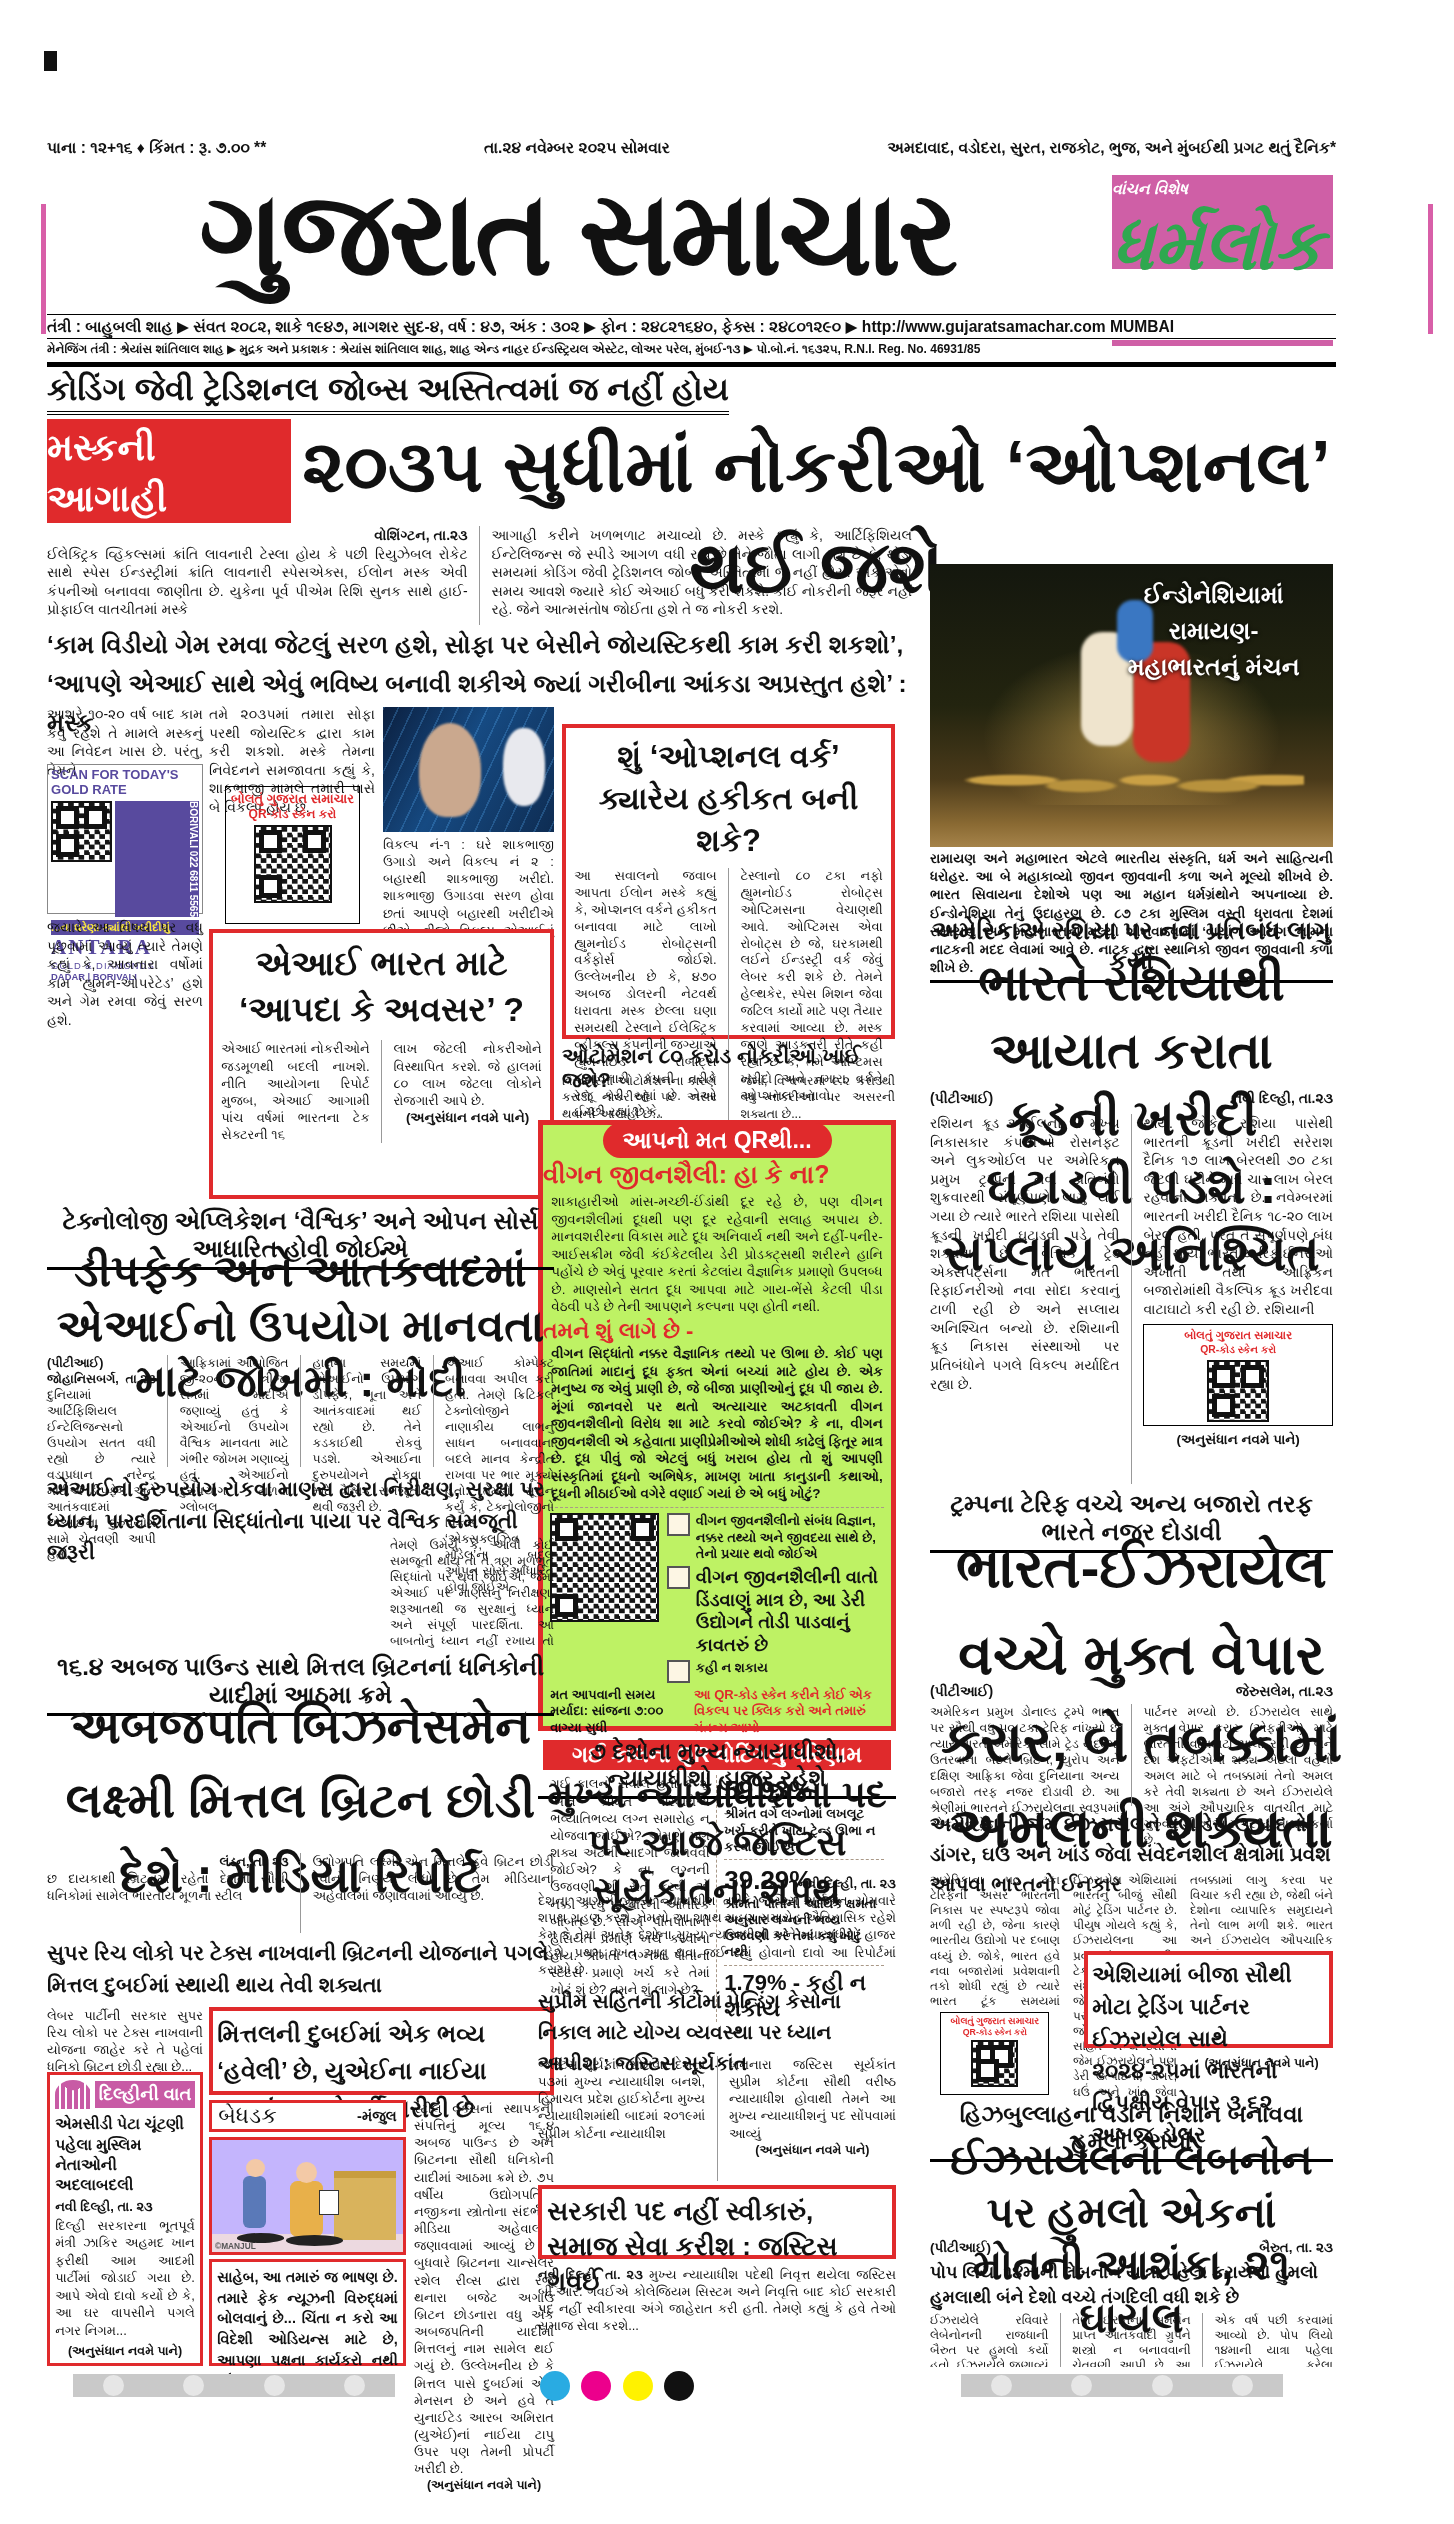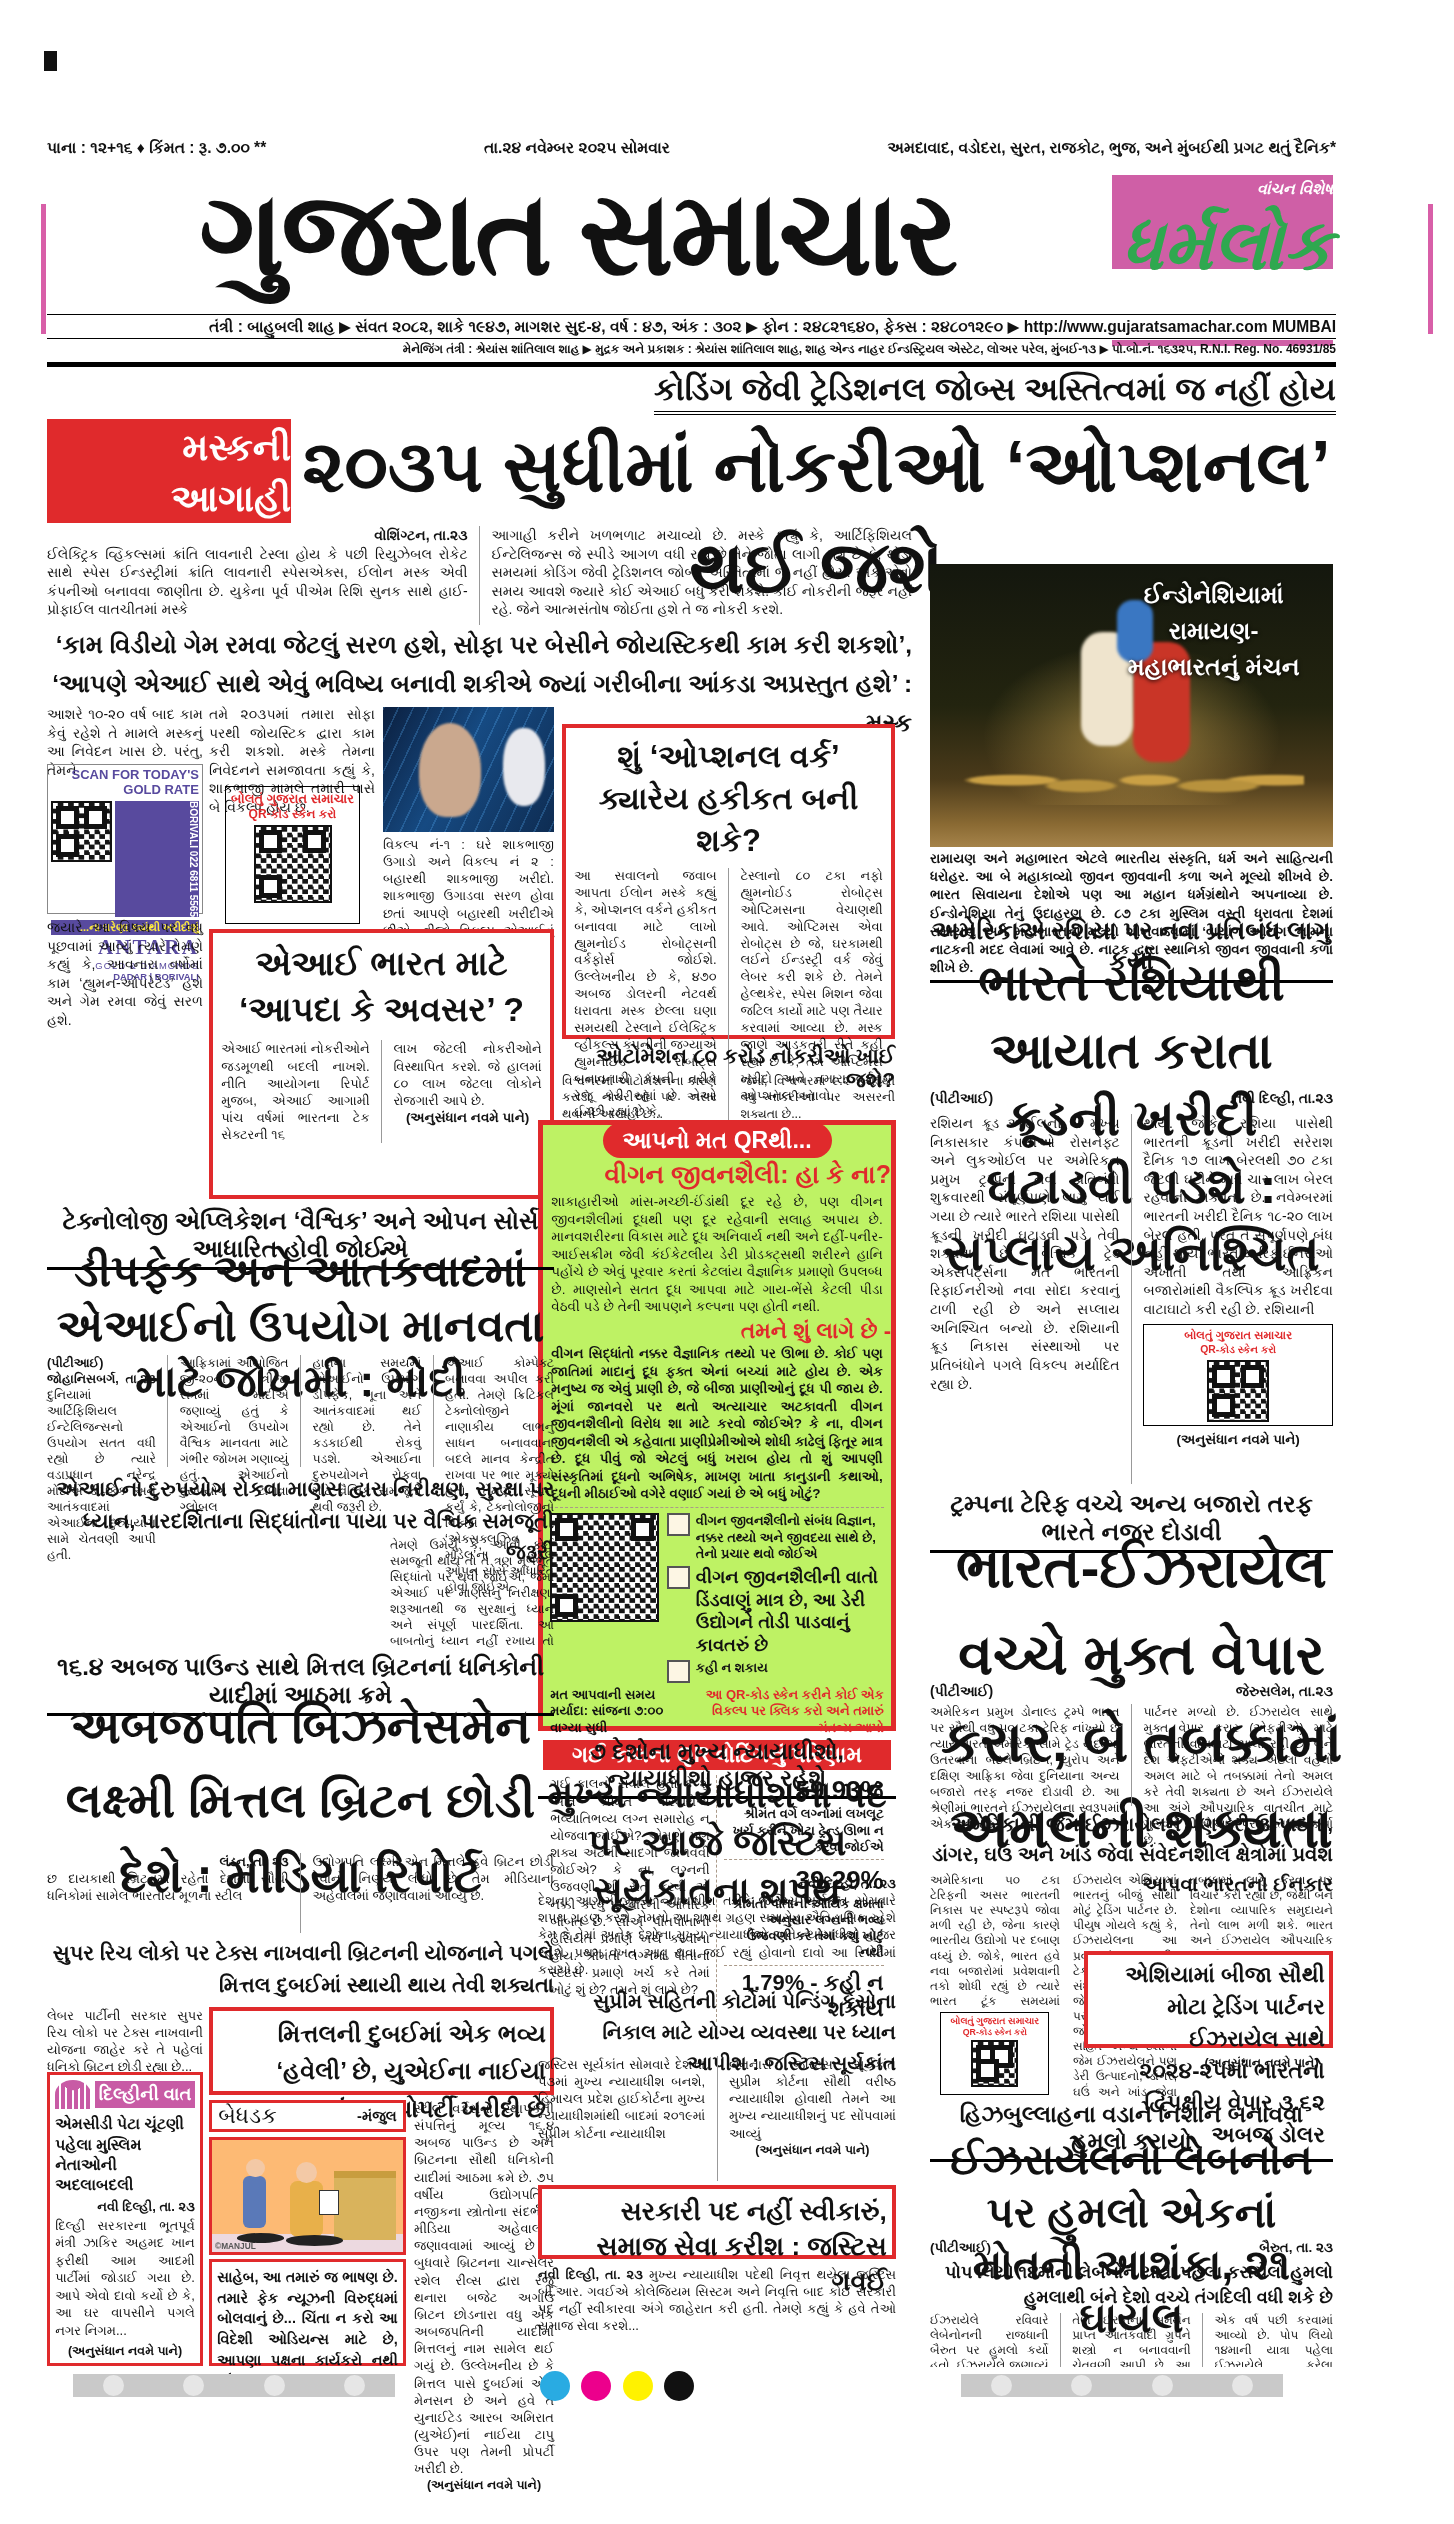--- a/index.html
+++ b/index.html
@@ -1,18 +1,18 @@
 <!DOCTYPE html>
 <html style="font-size:8.3px"><head>
 <meta charset="utf-8">
 <style>
   html,body{margin:0;padding:0;background:#fff;}
   body{width:1455px;height:2525px;position:relative;font-family:"Liberation Sans","DejaVu Sans",sans-serif;color:#111;}
   .a{position:absolute;}
-  .c{text-align:right;}
+  .c{text-align:left;}
   .j{text-align:justify;}
   .b{font-weight:bold;}
   .bodytxt{font-size:14px;line-height:1.33;}
   .sm{font-size:13px;line-height:1.32;}
   .cols{display:flex;}
   .cols>div{flex:1;}
   .cols>div+div{border-left:1px solid #999;padding-left:11.4px;margin-left:11.4px;}
   .strap{font-weight:800;text-align:center;}
   .strap>span{border-bottom:3.1px solid #000;padding-bottom:4.2px;display:inline-block;}
   .redbox{border:4.2px solid #e02a2c;background:#fff;box-sizing:border-box;}
@@ -246,21 +246,21 @@
   <div class="j" style="font-size:13px;line-height:1.35;margin-top:2.1px;">દિલ્હી સરકારના ભૂતપૂર્વ મંત્રી ઝાકિર અહમદ ખાન ફરીથી આમ આદમી પાર્ટીમાં જોડાઈ ગયા છે. આપે એવો દાવો કર્યો છે કે, આ ઘર વાપસીને પગલે નગર નિગમ...</div>
   <div class="cont" style="margin-top:4.2px;font-size:12.5px;">(અનુસંધાન નવમે પાને)</div>
 </div>
 
 <div class="a redbox c" style="left:209px;top:2007px;width:345px;height:88px;font-size:24px;line-height:1.55;font-weight:800;padding:4.2px;">મિત્તલની દુબઈમાં એક ભવ્ય ‘હવેલી’ છે, યુએઈના નાઈયા ટાપુમાં પણ પ્રોપર્ટી ખરીદી છે</div>
 
 <div class="a redbox" style="left:209px;top:2100px;width:197px;height:32px;border-width:3.1px;display:flex;align-items:center;justify-content:space-between;padding:0 6.2px;">
   <span style="font-size:22px;font-weight:400;">બેધડક</span>
   <span style="font-size:14.5px;font-weight:700;">-મંજુલ</span>
 </div>
-<div class="a redbox" style="left:209px;top:2137px;width:197px;height:118px;border-width:3.1px;background:#fdba74;overflow:hidden;">
+<div class="a redbox" style="left:209px;top:2137px;width:197px;height:118px;border-width:3.1px;background:#c4b5fd;overflow:hidden;">
   <div class="a" style="left:0;bottom:0;width:100%;height:17.7px;background:#ecd9e0;"></div>
   <div class="a" style="right:7.3px;top:31px;width:62px;height:62px;background:#d9b35c;border-top:7.3px solid #c89d3f;"></div>
   <div class="a" style="left:31px;top:36px;width:23px;height:52px;background:#5a79b8;border-radius:6.2px;"></div>
   <div class="a" style="left:34px;top:18.7px;width:18.7px;height:18.7px;background:#f3c9a6;border-radius:50%;"></div>
   <div class="a" style="left:78px;top:41px;width:33px;height:56px;background:#e8b04a;border-radius:7.3px;"></div>
   <div class="a" style="left:84px;top:22px;width:21px;height:21px;background:#f3c9a6;border-radius:50%;"></div>
   <div class="a" style="left:107px;top:50px;width:17.7px;height:23px;background:#fff;border:1px solid #333;"></div>
   <div class="a" style="left:25px;bottom:9.4px;width:47px;height:9.4px;background:#222;border-radius:50%;"></div>
   <div class="a" style="left:74px;bottom:6.2px;width:57px;height:10.4px;background:#222;border-radius:50%;"></div>
   <div class="a" style="left:3.1px;bottom:1px;font-size:8.3px;font-weight:700;color:#555;">©MANJUL</div>

